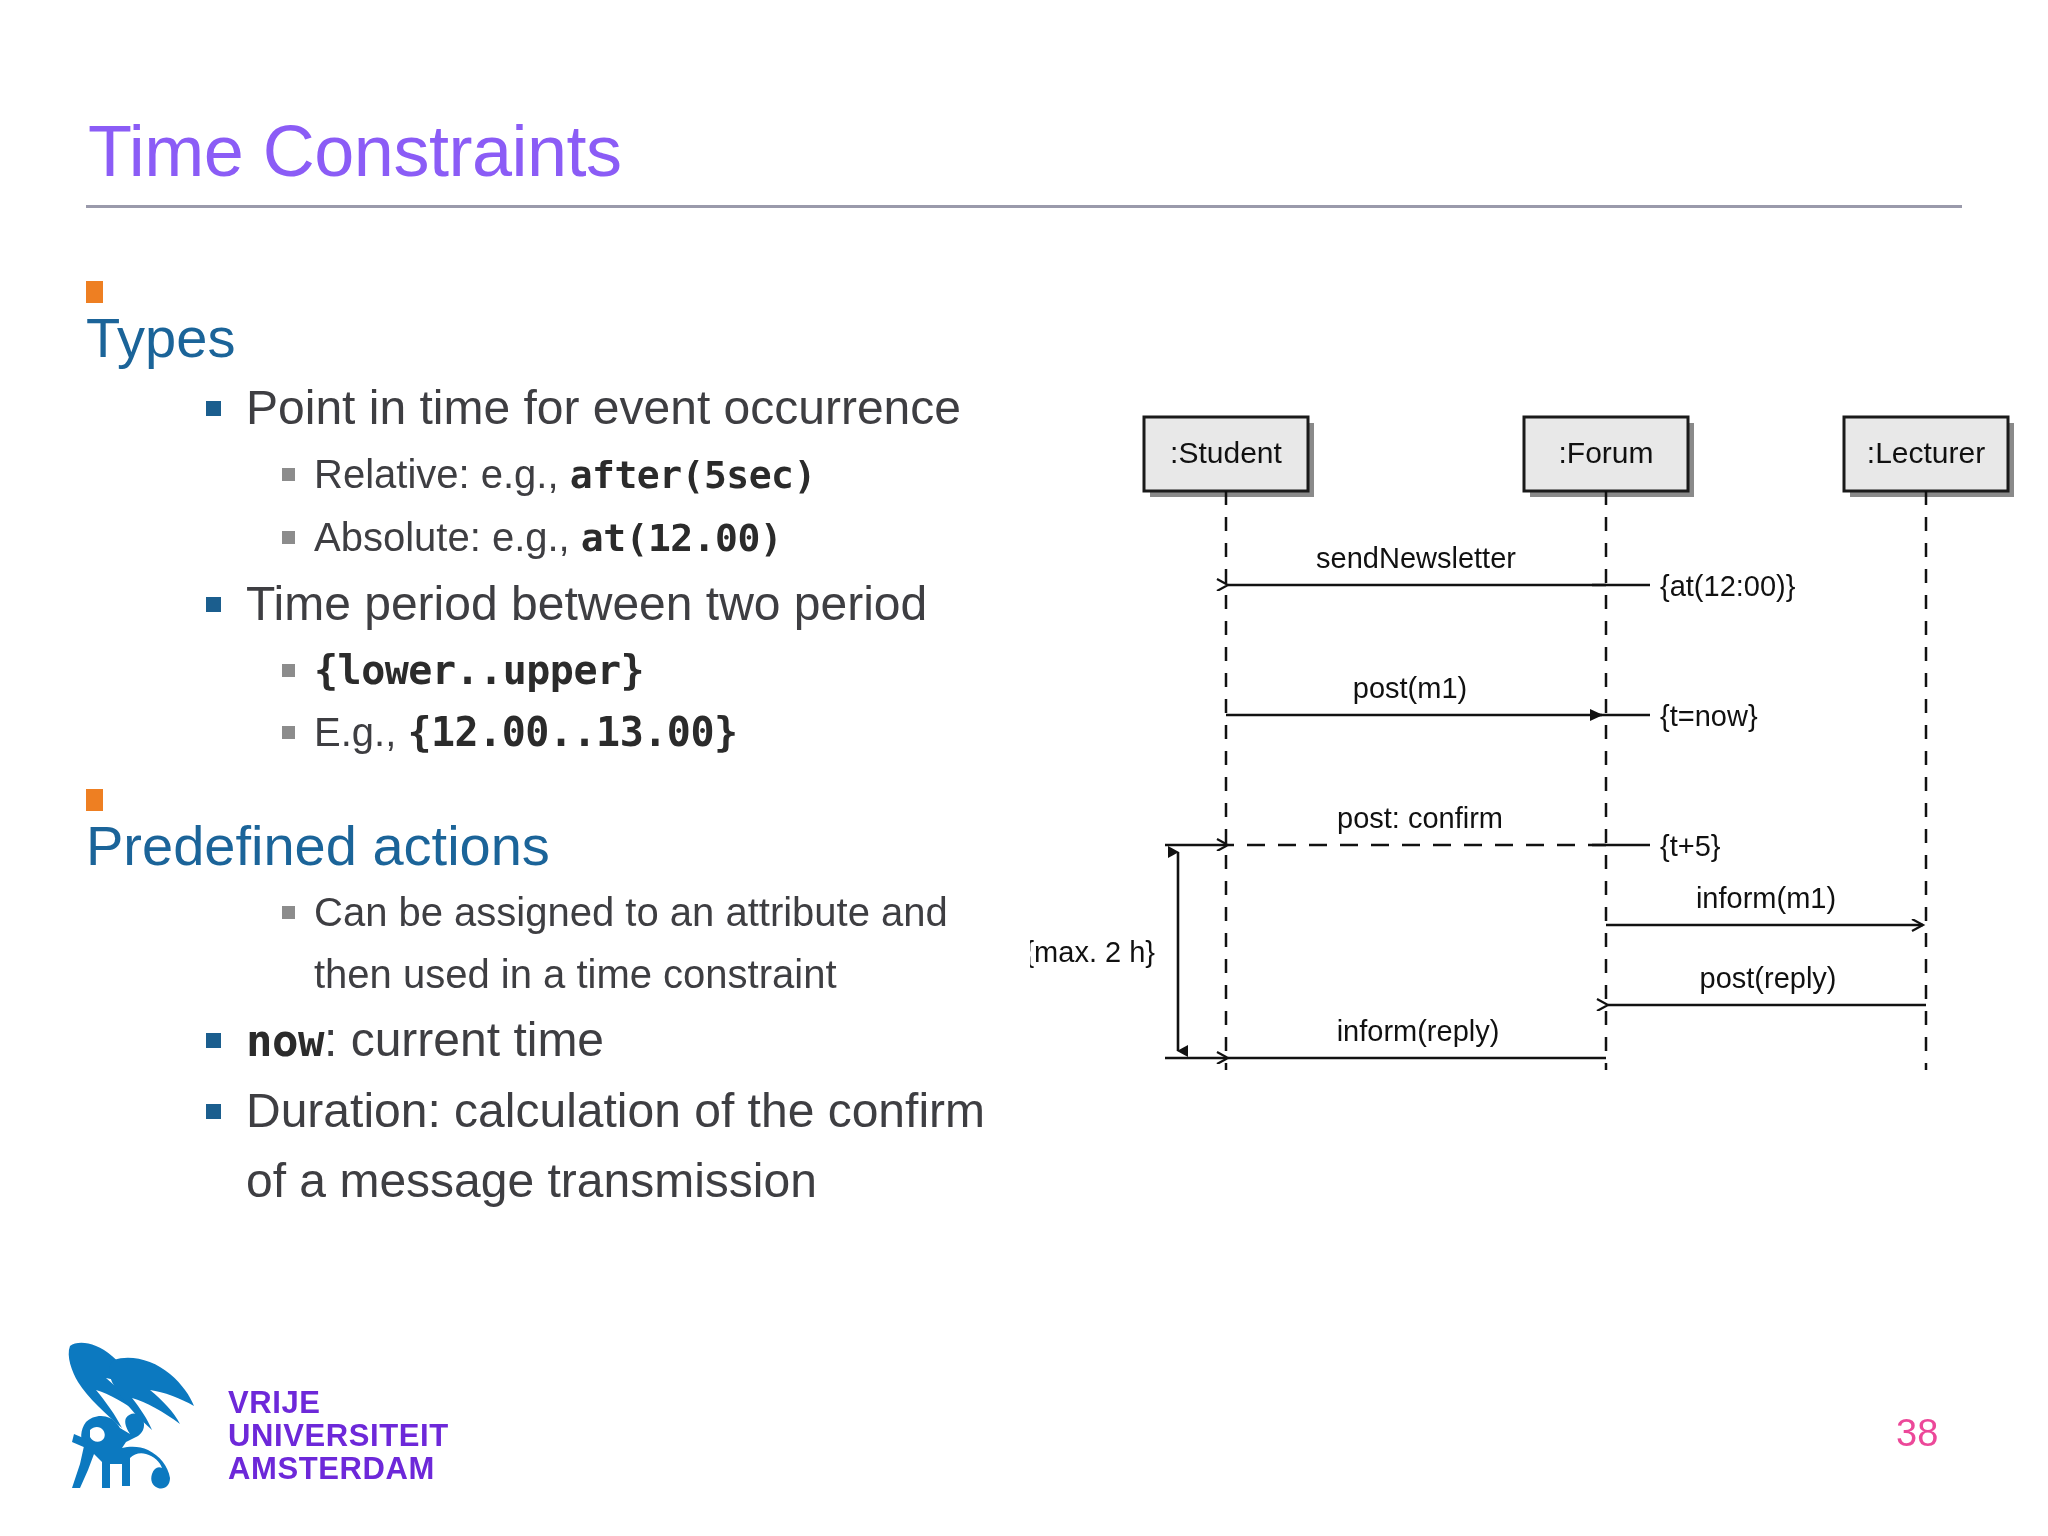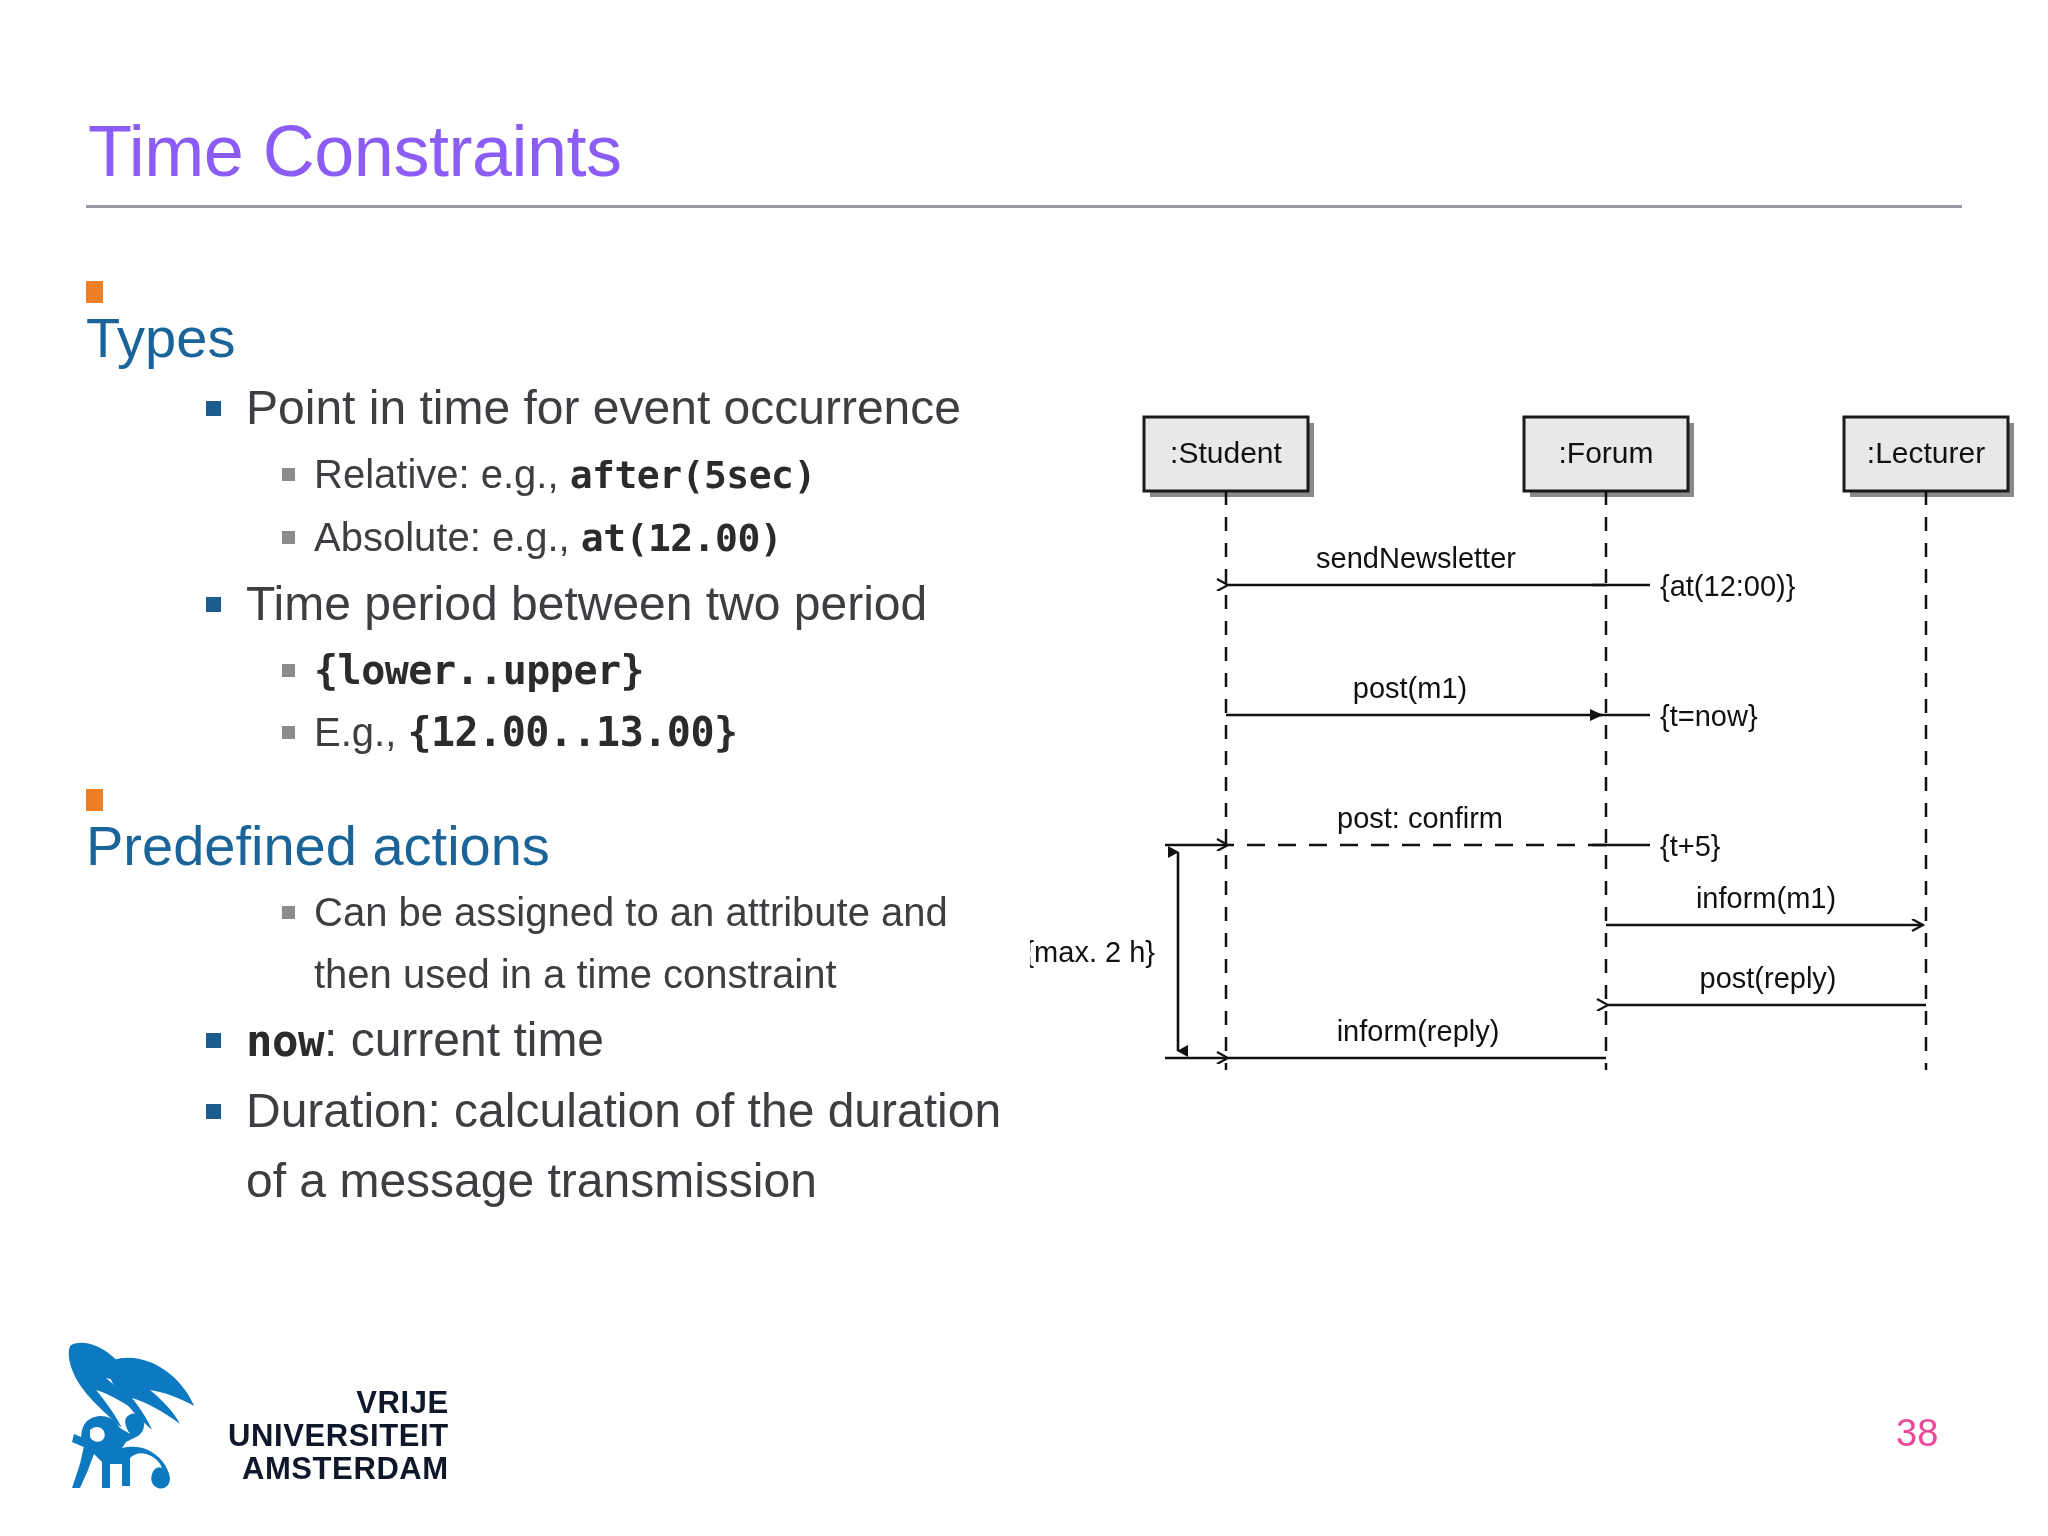--- a/index.html
+++ b/index.html
@@ -56,23 +56,22 @@
   .pageno{
     position:absolute;left:1896px;top:1412px;
     font-size:38px;color:#ec4899;
   }
 
   
   .logo{position:absolute;left:52px;top:1338px;width:430px;height:188px;}
   .logo-mark{position:absolute;left:0;top:0;width:160px;height:160px;}
   .logo-text{
     position:absolute;left:176px;top:48px;
-    font-size:31px;line-height:33px;font-weight:bold;color:#0f172a;
+    font-size:31px;line-height:33px;font-weight:bold;color:#6d28d9;
     letter-spacing:0.6px;
-    text-align:right;
   }
 </style>
 </head>
 <body>
 
 <div class="slide">
 
   <div class="title">Time Constraints</div>
   <div class="title-rule"></div>
 
@@ -123,21 +122,21 @@
       <span class="t3" style="max-width:700px">Can be assigned to an attribute and then used in a time constraint</span>
     </div>
 
     <div class="row lvl2">
       <span class="bul bul2"></span>
       <span class="t2"><span class="mono">now</span><span>: current time</span></span>
     </div>
 
     <div class="row lvl2">
       <span class="bul bul2"></span>
-      <span class="t2" style="max-width:760px">Duration: calculation of the duration of a message transmission</span>
+      <span class="t2" style="max-width:760px">Duration: calculation of the confirm of a message transmission</span>
     </div>
 
   </div>
 
   <div class="diagram">
     <svg width="1010" height="700" viewBox="0 0 1010 700" xmlns="http://www.w3.org/2000/svg">
       <defs>
         <marker id="openR" markerWidth="16" markerHeight="16" refX="13" refY="6" orient="auto" markerUnits="userSpaceOnUse">
           <path d="M2,0 L13,6 L2,12" fill="none" stroke="#111" stroke-width="2.2"></path>
         </marker>

